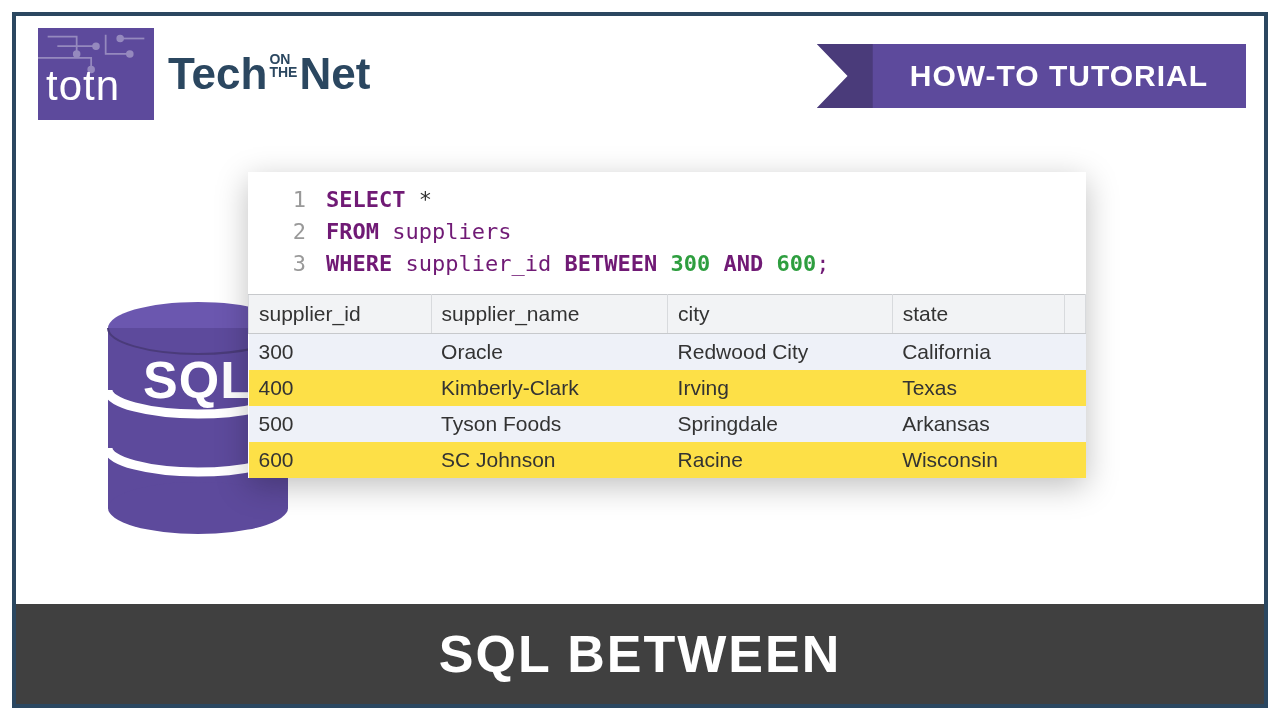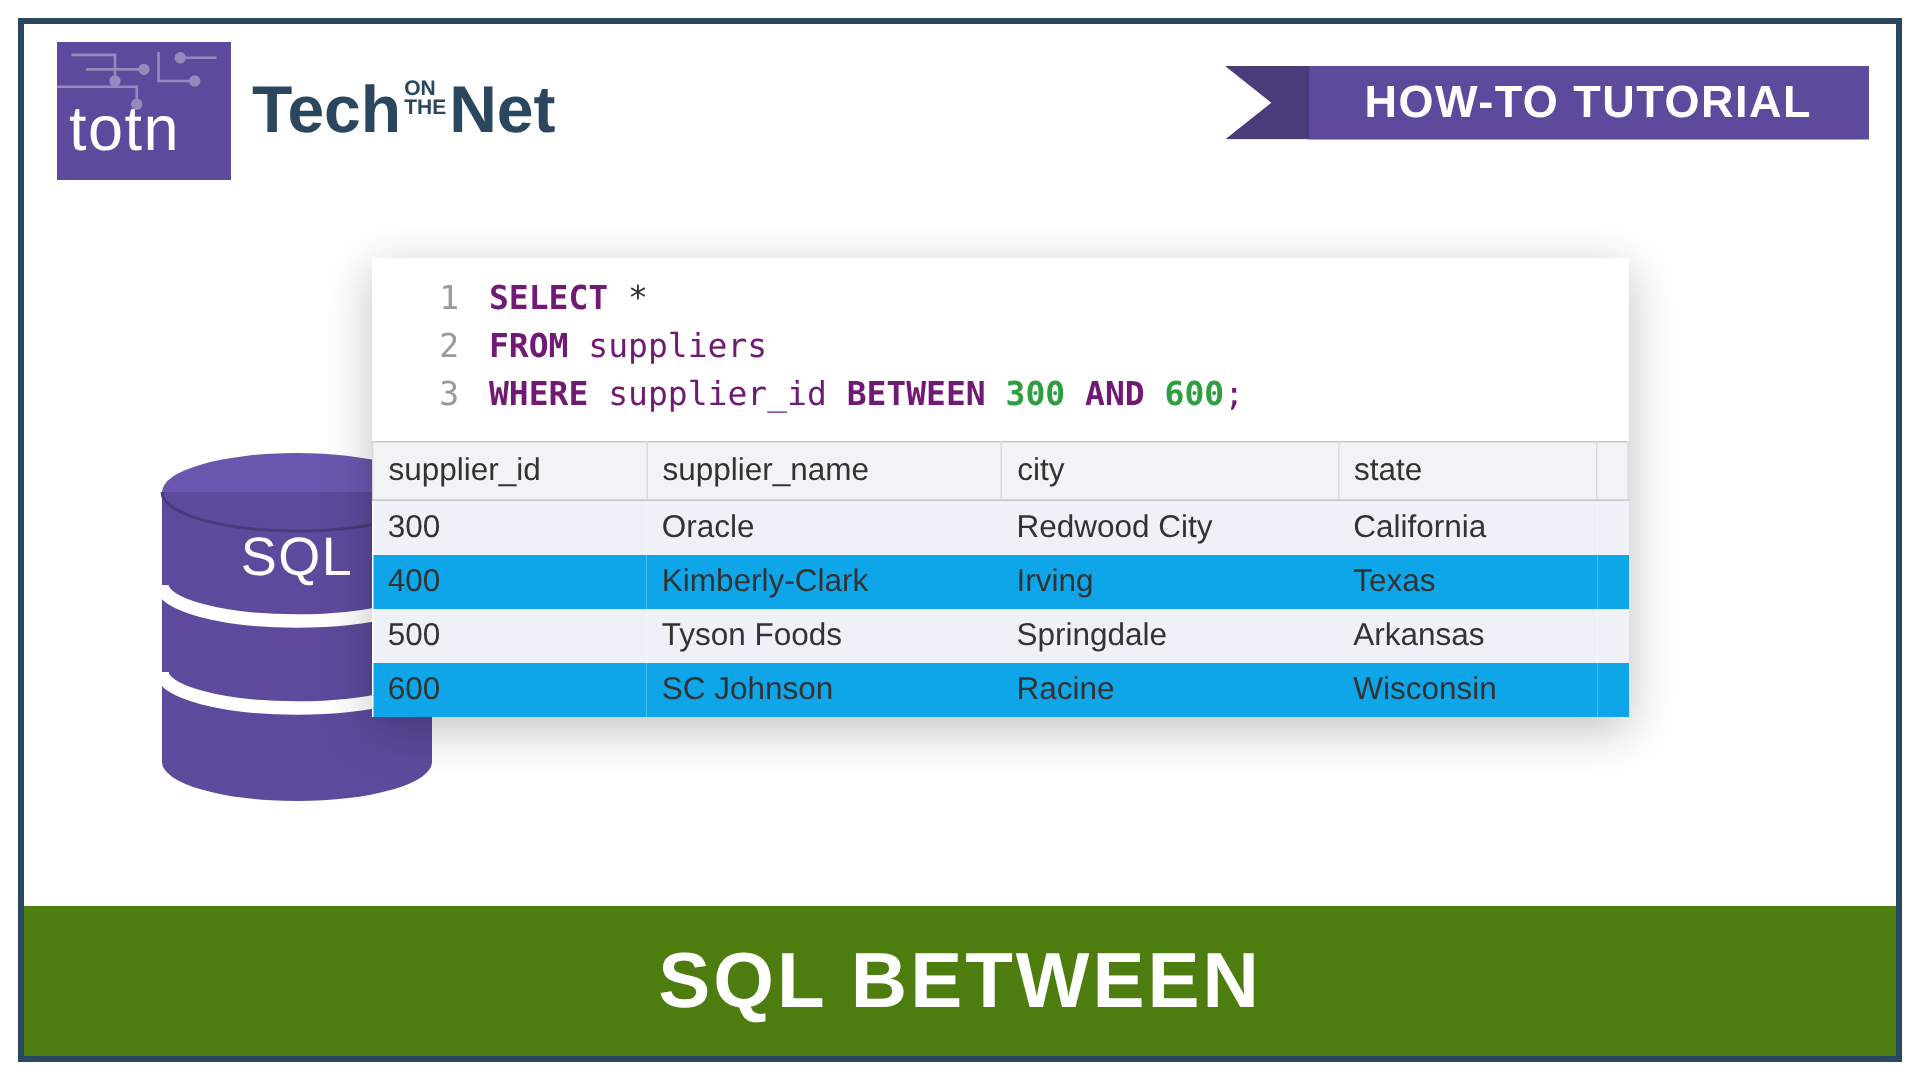--- a/index.html
+++ b/index.html
@@ -63,21 +63,21 @@
   .logo-text .tag {
     font-size: 17px;
     font-style: italic;
     color: #222;
     margin-top: 2px;
   }
   
   .ribbon-wrap {
     position: absolute;
     top: 44px; right: 34px;
-    height: 49px;
+    height: 64px;
     display: flex;
     align-items: stretch;
   }
   .ribbon-tail {
     width: 56px; height: 100%;
     background: #4a3b7a;
     clip-path: polygon(0 0, 100% 0, 100% 100%, 0 100%, 55% 50%);
     margin-right: -1px;
   }
   .ribbon-body {
@@ -129,43 +129,43 @@
     border-bottom: 1px solid #c7c9cc;
     border-right: 1px solid #d8dadd;
     padding: 7px 10px;
   }
   .tbl th:first-child { border-left: 1px solid #d8dadd; }
   .tbl td {
     padding: 6px 10px;
     color: #333;
   }
   .tbl tr.odd td  { background: #eef1f8; }
-  .tbl tr.even td { background: #0ea5e9; }
+  .tbl tr.even td { background: #fde047; }
   
   .db {
     position: absolute;
     top: 300px; left: 104px;
     width: 188px; height: 236px;
   }
   .db svg { width: 100%; height: 100%; }
   .db-label {
     position: absolute;
     top: 50px; left: 0; right: 0;
     text-align: center;
     color: #fff;
-    font-size: 36px;
-    font-weight: 400;
+    font-size: 52px;
+    font-weight: 700;
     letter-spacing: 1px;
   }
   
   .footer {
     position: absolute;
     left: 16px; right: 16px; bottom: 16px;
     height: 100px;
-    background: #4d7c0f;
+    background: #404040;
     display: flex;
     align-items: center;
     justify-content: center;
     color: #fff;
     font-size: 52px;
     font-weight: 700;
     letter-spacing: 2px;
   }
 </style>
 </head>

